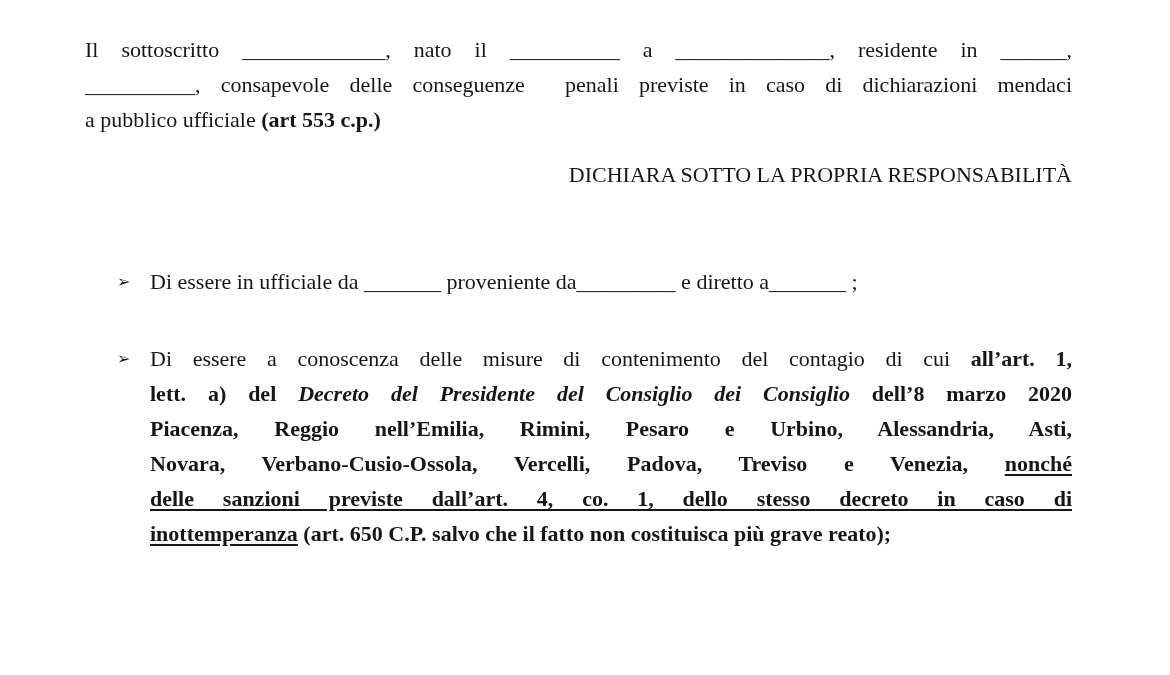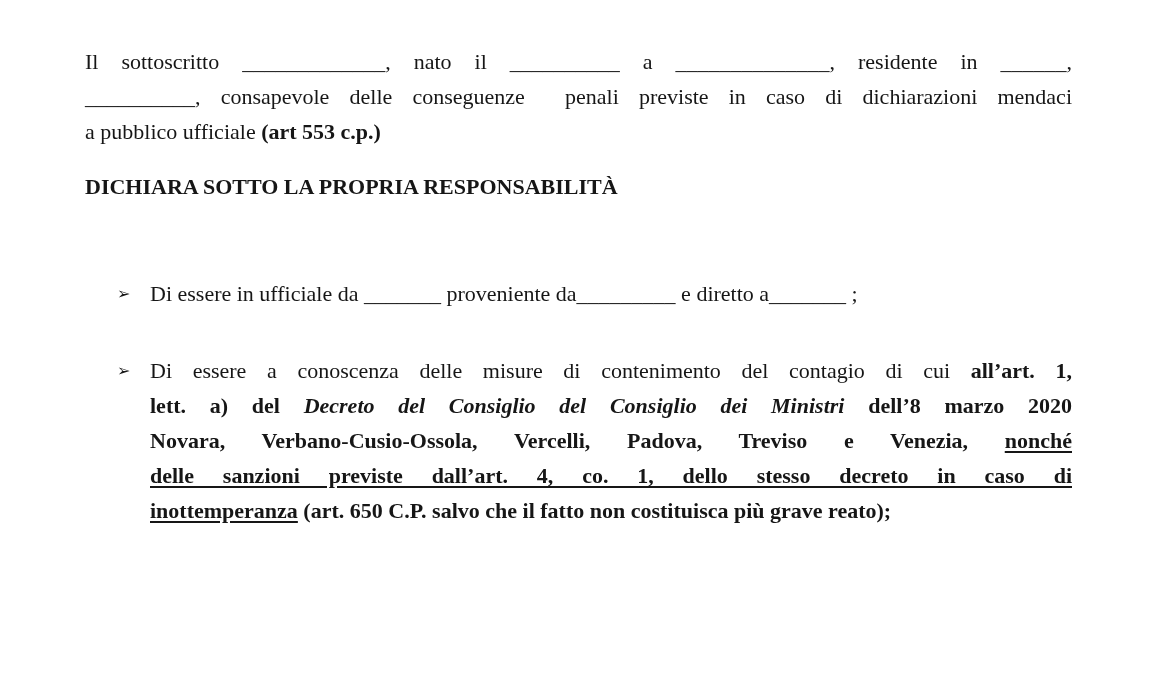--- a/index.html
+++ b/index.html
@@ -8,21 +8,21 @@
     background: #ffffff;
   }
   body {
     width: 1170px;
     height: 675px;
     overflow: hidden;
     font-family: "Liberation Serif", "DejaVu Serif", serif;
     color: #161616;
   }
   .doc {
-    padding: 44px 98px 0 85px;
+    padding: 32px 98px 0 85px;
   }
   .line {
     font-size: 22px;
     line-height: 35px;
     white-space: pre-wrap;
   }
   .line.jf {
     text-align: justify;
     text-align-last: justify;
   }
@@ -32,22 +32,22 @@
   .run.bu {
     font-weight: bold;
     text-decoration: underline;
     text-decoration-thickness: 2px;
     text-underline-offset: 3px;
   }
   .heading {
     margin-top: 20px;
     font-size: 22px;
     line-height: 35px;
-    font-weight: bold;
-    text-align: left;
+    font-weight: normal;
+    text-align: right;
   }
   .list {
     margin-top: 72px;
   }
   .item {
     position: relative;
     padding-left: 65px;
   }
   .item + .item {
     margin-top: 42px;
@@ -81,21 +81,22 @@
       <span class="bullet">➢</span>
       <div class="item-text">
           <div class="line"><span class="run r">Di essere in ufficiale da _______ proveniente da_________ e diretto a_______ ;</span></div>
         </div>
     </div>
 
     <div class="item">
       <span class="bullet">➢</span>
       <div class="item-text">
           <div class="line jf"><span class="run r">Di essere a conoscenza delle misure di contenimento del contagio di cui </span><span class="run b">all’art. 1,</span></div>
-          <div class="line jf"><span class="run b">lett. a) del </span><span class="run bi">Decreto del Consiglio del Consiglio dei Ministri</span><span class="run b"> dell’8 marzo 2020</span></div>
+          <div class="line jf"><span class="run b">lett. a) del </span><span class="run bi">Decreto del Presidente del Consiglio dei Consiglio</span><span class="run b"> dell’8 marzo 2020</span></div>
+          <div class="line jf"><span class="run b">Piacenza, Reggio nell’Emilia, Rimini, Pesaro e Urbino, Alessandria, Asti,</span></div>
           <div class="line jf"><span class="run b">Novara, Verbano-Cusio-Ossola, Vercelli, Padova, Treviso e Venezia, </span><span class="run bu">nonché</span></div>
           <div class="line jf"><span class="run bu">delle sanzioni previste dall’art. 4, co. 1, dello stesso decreto in caso di</span></div>
           <div class="line"><span class="run bu">inottemperanza</span><span class="run b"> (art. 650 C.P. salvo che il fatto non costituisca più grave reato);</span></div>
         </div>
     </div>
 
   </div>
 </div>
 
 </body></html>

